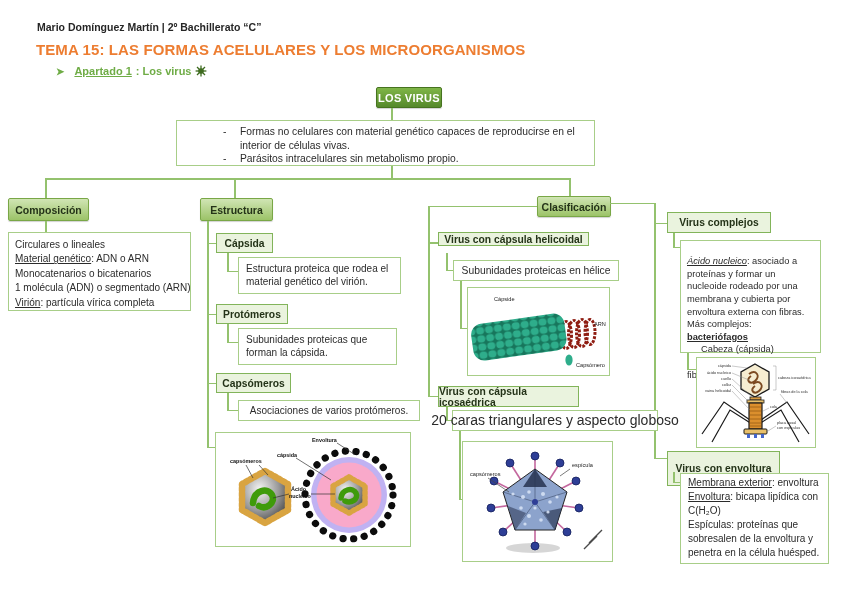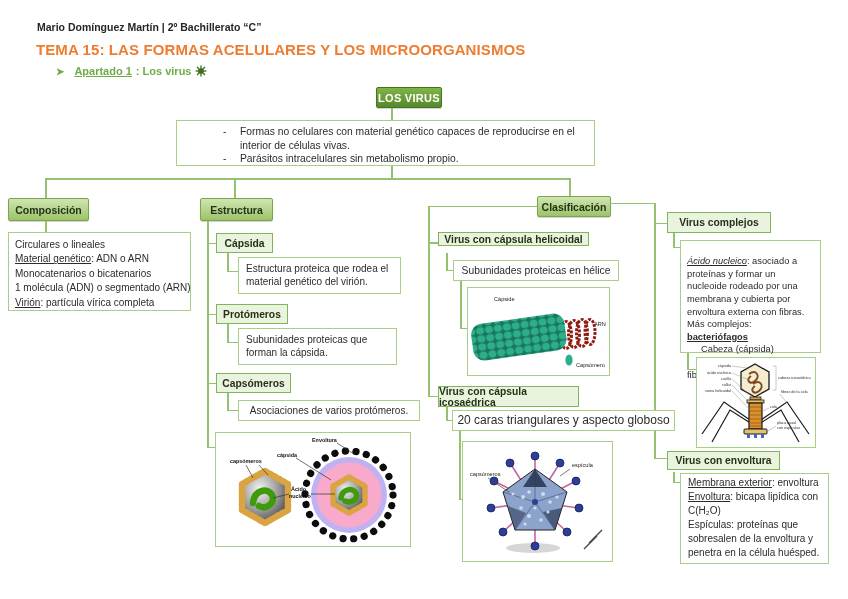--- a/index.html
+++ b/index.html
@@ -192,21 +192,21 @@
         <text x="126" y="38">ARN</text>
         <text x="108" y="79">Capsómero</text>
       </g>
     </svg>
   </div>
 
   <i class="hline" style="left:428px;top:395.5px;width:10px;"></i>
   <div class="sub" style="left:438px;top:386px;width:141px;height:21px;">Virus con cápsula icosaédrica</div>
   <i class="vline" style="left:446px;top:407px;height:14px;"></i>
   <i class="hline" style="left:446px;top:419.5px;width:6px;"></i>
-  <div class="tbox center nw" style="left:452px;top:410px;width:223px;height:21px;font-size:12px;">20 caras triangulares y aspecto globoso</div>
+  <div class="tbox center nw" style="left:452px;top:410px;width:206px;height:21px;font-size:14px;">20 caras triangulares y aspecto globoso</div>
   <i class="vline" style="left:459px;top:431px;height:69px;"></i>
   <i class="hline" style="left:459px;top:498.5px;width:4px;"></i>
   <div class="ibox" style="left:462px;top:441px;width:151px;height:121px;">
     <svg width="148" height="118" viewBox="0 0 148 118">
       <ellipse cx="70" cy="106" rx="27" ry="5" fill="#8a8a8a" opacity="0.35"></ellipse>
 
       <g stroke="#C4679E" stroke-width="1.6">
         <line x1="72" y1="60" x2="72" y2="14"></line>
           <line x1="72" y1="60" x2="97" y2="21"></line>
           <line x1="72" y1="60" x2="113" y2="39"></line>
@@ -333,21 +333,21 @@
         <text x="81" y="21">cabeza icosaédrica</text>
         <text x="84" y="35">fibras de la cola</text>
         <text x="73" y="50">cola</text>
         <text x="80" y="66">placa basal</text>
         <text x="80" y="71">con espículas</text>
       </g>
     </svg>
   </div>
 
   <i class="hline" style="left:654px;top:457.5px;width:13px;"></i>
-  <div class="sub" style="left:667px;top:451px;width:113px;height:19px;">Virus con envoltura</div>
+  <div class="sub" style="left:667px;top:451px;width:113px;height:35px;">Virus con envoltura</div>
   <i class="vline" style="left:673px;top:472px;height:11px;"></i>
   <i class="hline" style="left:673px;top:481.5px;width:7px;"></i>
   <div class="tbox env" style="left:680px;top:473px;width:149px;height:91px;">
     <div><span class="u">Membrana exterior</span><span>: envoltura</span></div>
     <div><span class="u">Envoltura</span><span>: bicapa lipídica con C(H₂O)</span></div>
     <div><span class="u"></span><span>Espículas: proteínas que sobresalen de la envoltura y penetra en la célula huésped.</span></div>
   </div>
 
 </div>
 

